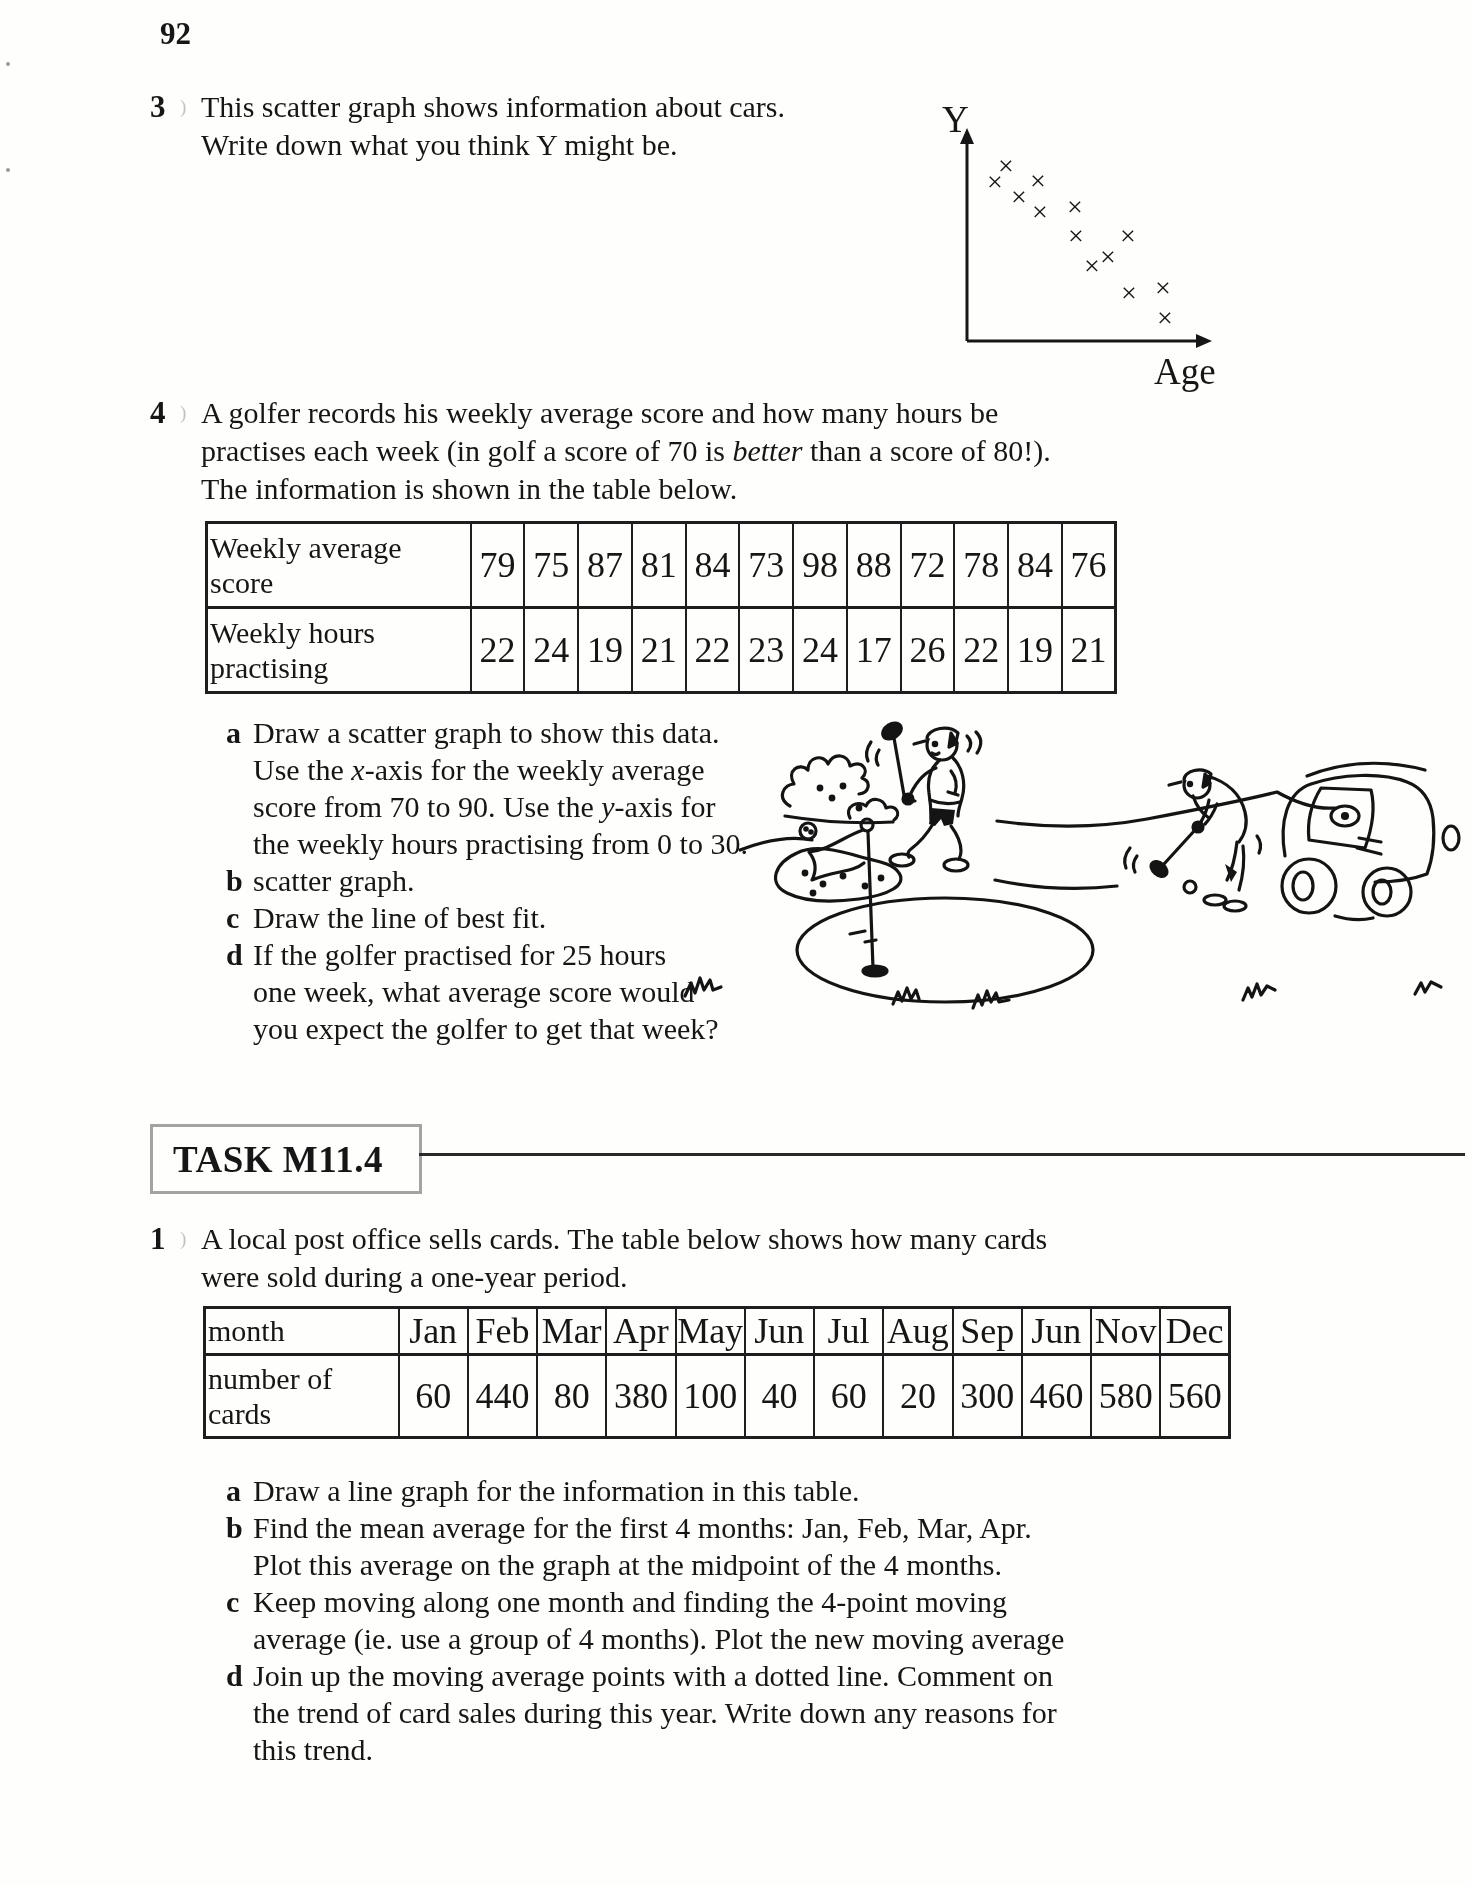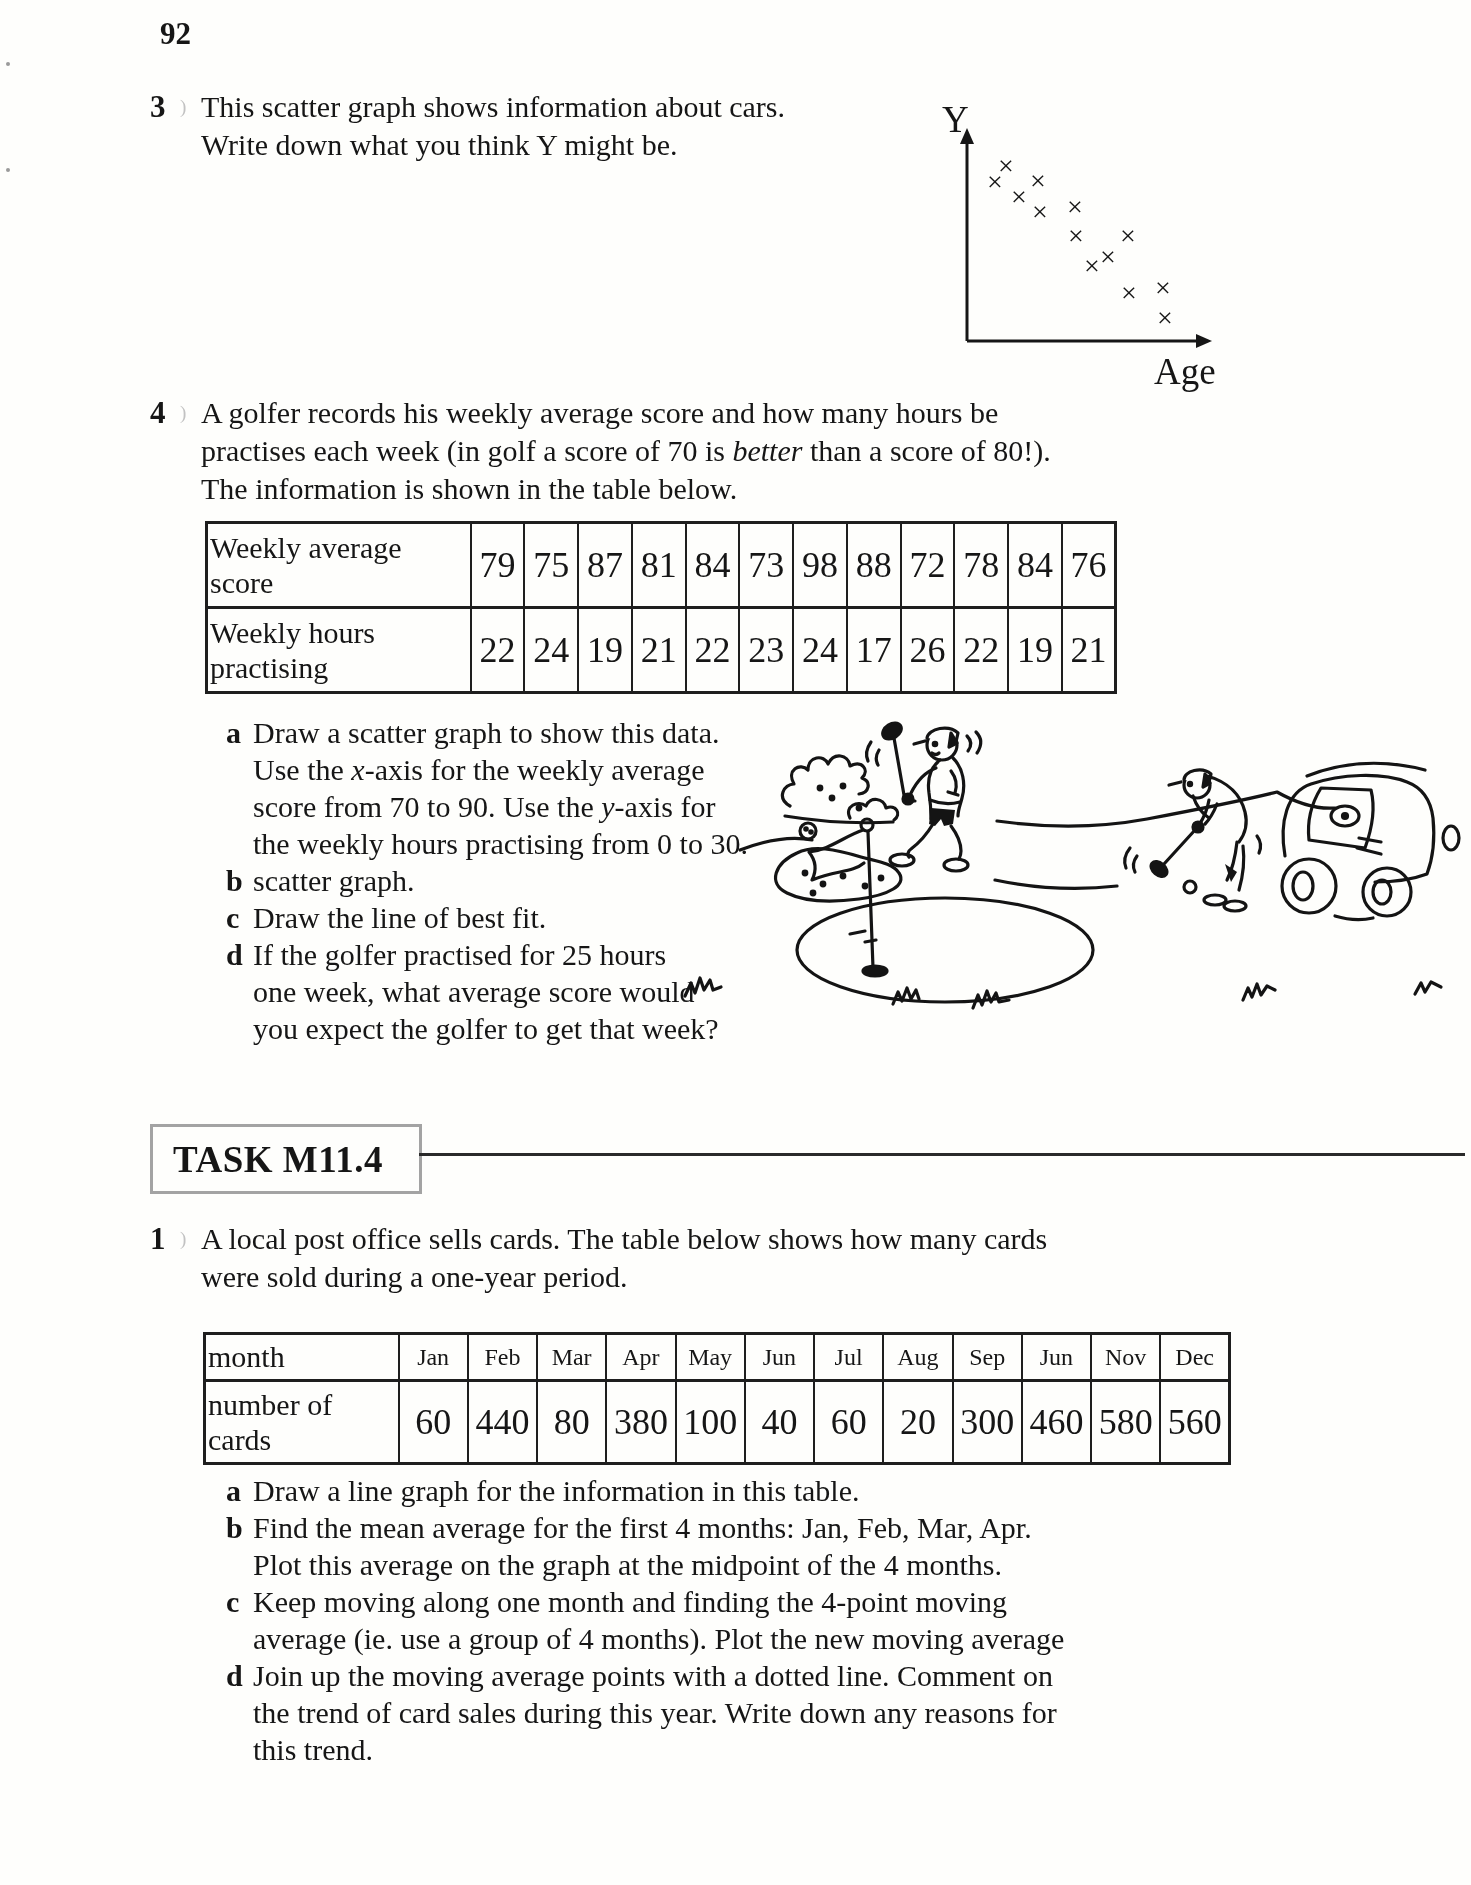--- a/index.html
+++ b/index.html
@@ -30,21 +30,21 @@
   .dtable th.lab{text-align:left;vertical-align:middle;padding-left:2px;
     font-weight:400;font-size:30px;line-height:1.18;}
   .dtable td{text-align:center;vertical-align:middle;font-size:36px;padding:0;}
   .t1{width:912px;}
   .t1 .labcol{width:264px;}
   .t1 tr{height:85px;}
   .t1 tr:last-child th,.t1 tr:last-child td{border-top-width:3px;}
   .t2{width:1028px;}
   .t2 .labcol{width:194px;}
   .t2 tr:first-child{height:47px;}
-  .t2 tr:first-child td{font-size:24px;}
+  .t2 tr:first-child td{font-size:36px;}
   .t2 tr:last-child{height:83px;}
   .t2 tr:last-child th,.t2 tr:last-child td{border-top-width:3px;}
   
   #taskbox{left:150px;top:1124px;width:266px;height:64px;border:3px solid #a3a3a3;
     display:flex;align-items:center;}
   #taskbox .ttl{padding-left:20px;font-size:37px;font-weight:700;letter-spacing:0.5px;}
   #taskline{left:419px;top:1153px;width:1046px;height:3px;background:#2a2a2a;}
   
   svg text.axlab{font-family:"Liberation Serif","DejaVu Serif",serif;font-size:37px;fill:#161616;}
   svg text.xm{font-family:"Liberation Serif","DejaVu Serif",serif;font-size:28px;fill:#161616;
@@ -290,21 +290,21 @@
 
   <div class="qblock" id="q1" style="left:150px;top:1220px;">
     <span class="qnum">1</span>
     <span class="qmark">)</span>
     <div class="qtext">
       <div class="line">A local post office sells cards. The table below shows how many cards</div>
       <div class="line">were sold during a one-year period.</div>
     </div>
   </div>
 
-  <table class="abs dtable t2" style="left:203px;top:1306px;margin-top:26px;">
+  <table class="abs dtable t2" style="left:203px;top:1306px;">
     <colgroup>
         <col class="labcol">
         <col span="12">
       </colgroup>
     <tbody>
         <tr>
       <th class="lab">month</th>
     <td>Jan</td>
           <td>Feb</td>
           <td>Mar</td>

